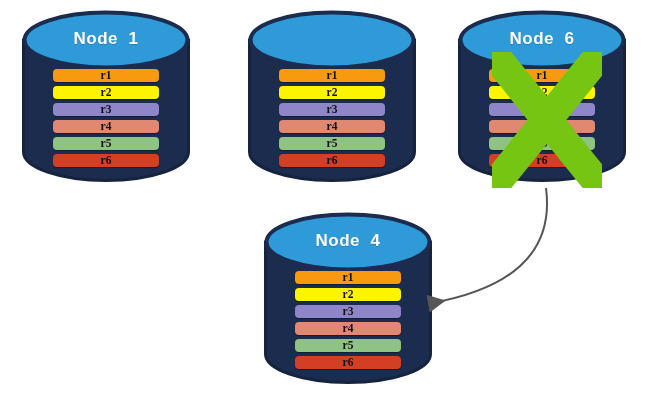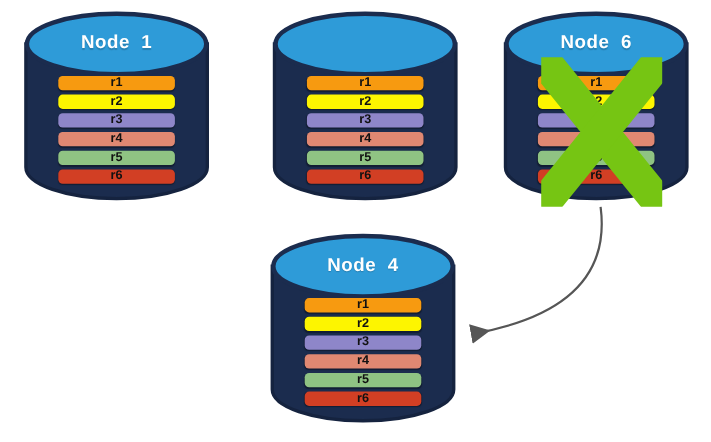--- a/index.html
+++ b/index.html
@@ -38,20 +38,21 @@
     font-size: 17px;
     letter-spacing: 0.5px;
     white-space: pre;
     text-shadow: 0 1px 1px rgba(0,0,0,0.18);
     pointer-events: none;
   }
   .bars {
     position: absolute;
     left: 0;
     width: 100%;
+    font-family: Liberation Serif, serif;
   }
   .bar {
     position: relative;
     height: 13px;
     margin: 0 auto 4px auto;
     border-radius: 4px;
     box-shadow: 0 1px 1px rgba(0,0,0,0.35);
   }
   .bar:last-child { margin-bottom: 12px; }
   .bar-label {
@@ -158,21 +159,21 @@
             <span class="bar-label">r4</span>
           </div>
           <div class="bar" style="background: rgb(143, 195, 131); width: 106px;">
             <span class="bar-label">r5</span>
           </div>
           <div class="bar" style="background: rgb(210, 63, 36); width: 106px;">
             <span class="bar-label">r6</span>
           </div>
         </div>
       </div>
-      <div class="node" style="left: 246px; top: 212px; width: 168px; height: 172px;">
+      <div class="node" style="left: 264px; top: 212px; width: 168px; height: 172px;">
         <svg width="168" height="172" viewBox="0 0 168 172">
           <path d="M 1.5,30 L 1.5,142 A 82.5,28.5 0 0 0 166.5,142 L 166.5,30 Z" fill="#1B2C4E" stroke="#15233F" stroke-width="3"></path>
           <ellipse cx="84" cy="30" rx="81.5" ry="27.5" fill="#2E9BD8" stroke="#1B2C4E" stroke-width="4"></ellipse>
         </svg>
         <div class="node-label" style="top: 19px;">Node  4</div>
         <div class="bars" style="top: 59px;">
           <div class="bar" style="background: rgb(247, 154, 16); width: 106px;">
             <span class="bar-label">r1</span>
           </div>
           <div class="bar" style="background: rgb(253, 245, 0); width: 106px;">

